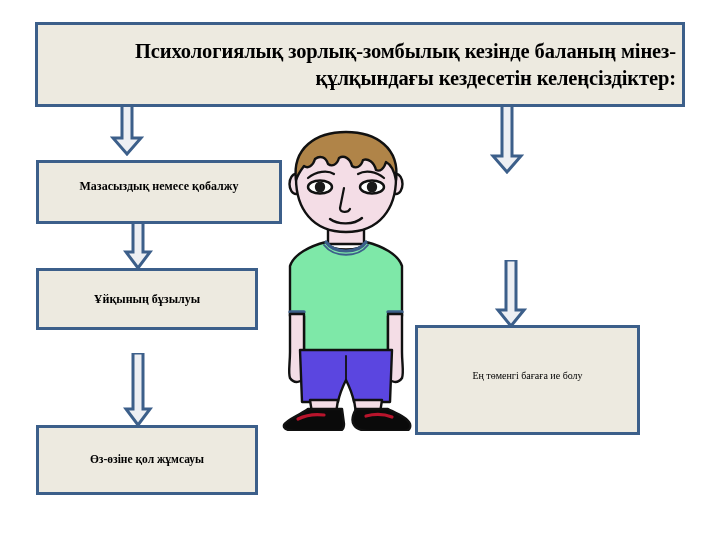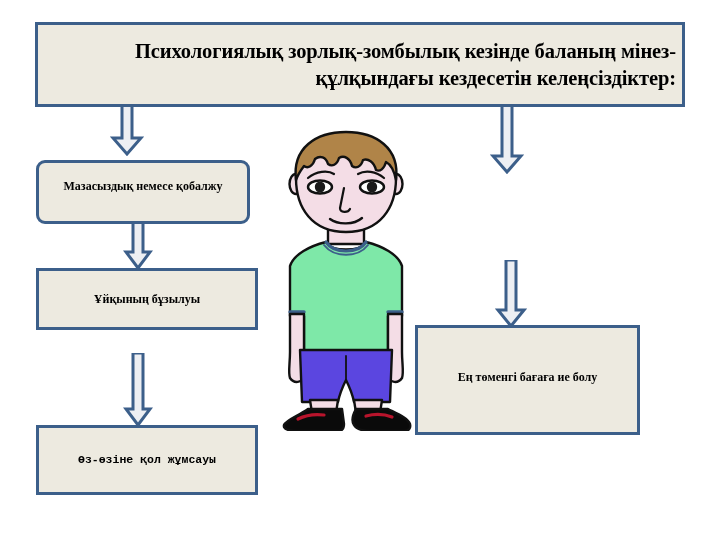--- a/index.html
+++ b/index.html
@@ -52,43 +52,43 @@
     text-align: right;
   }
   #title-box .label {
     font-size: 20.5px;
     font-weight: bold;
     letter-spacing: -0.1px;
     line-height: 1.3;
   }
 
   
-  #left-box-1 { left: 36px; top: 160px;  width: 214px; height: 64px; border-radius: 9px; }
+  #left-box-1 { left: 36px; top: 160px;  width: 246px; height: 64px; }
   #left-box-2 { left: 36px; top: 268px;  width: 222px; height: 62px; }
   #left-box-3 { left: 36px; top: 425px;  width: 222px; height: 70px; }
 
   #left-box-1 .label,
   #left-box-2 .label,
   #left-box-3 .label {
     font-size: 11.5px;
     font-weight: bold;
   }
   #left-box-1 .label { font-size: 12px; }
   #left-box-2 .label { font-size: 12px; }
-  #left-box-3 .label { font-size: 11.5px; font-family: Liberation Mono, monospace; }
+  #left-box-3 .label { font-size: 11.5px; }
 
   
   #left-box-1 { align-items: flex-start; padding-top: 16px; }
 
   
   #right-box-1 { left: 415px; top: 172px; width: 225px; height: 90px; }
   #right-box-2 { left: 415px; top: 325px; width: 225px; height: 110px; }
 
   #right-box-1 .label { font-size: 11.5px; font-weight: bold; line-height: 1.35; }
-  #right-box-2 .label { font-size: 12px; font-weight: bold; }
+  #right-box-2 .label { font-size: 10px; font-weight: normal; }
 
   
   #right-box-1 { align-items: flex-start; padding-top: 22px; }
   #right-box-2 { align-items: flex-start; padding-top: 42px; }
 
   
   .arrow {
     position: absolute;
     z-index: 2;
   }

